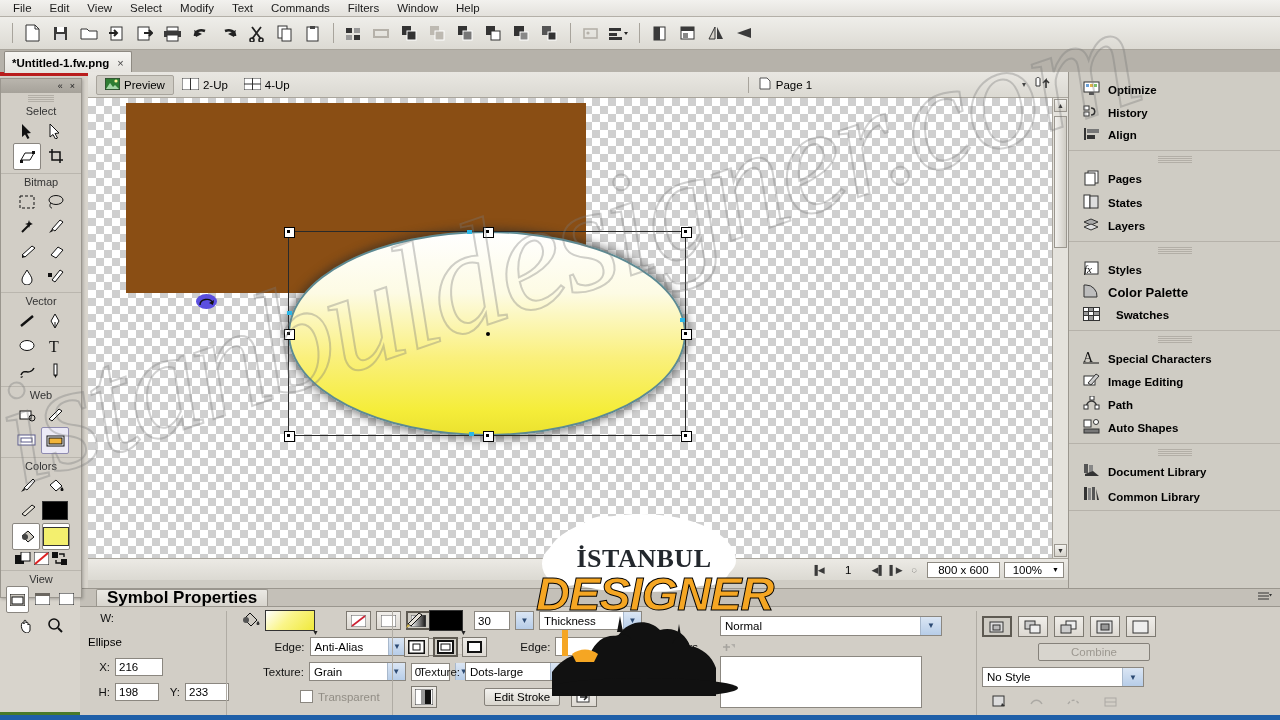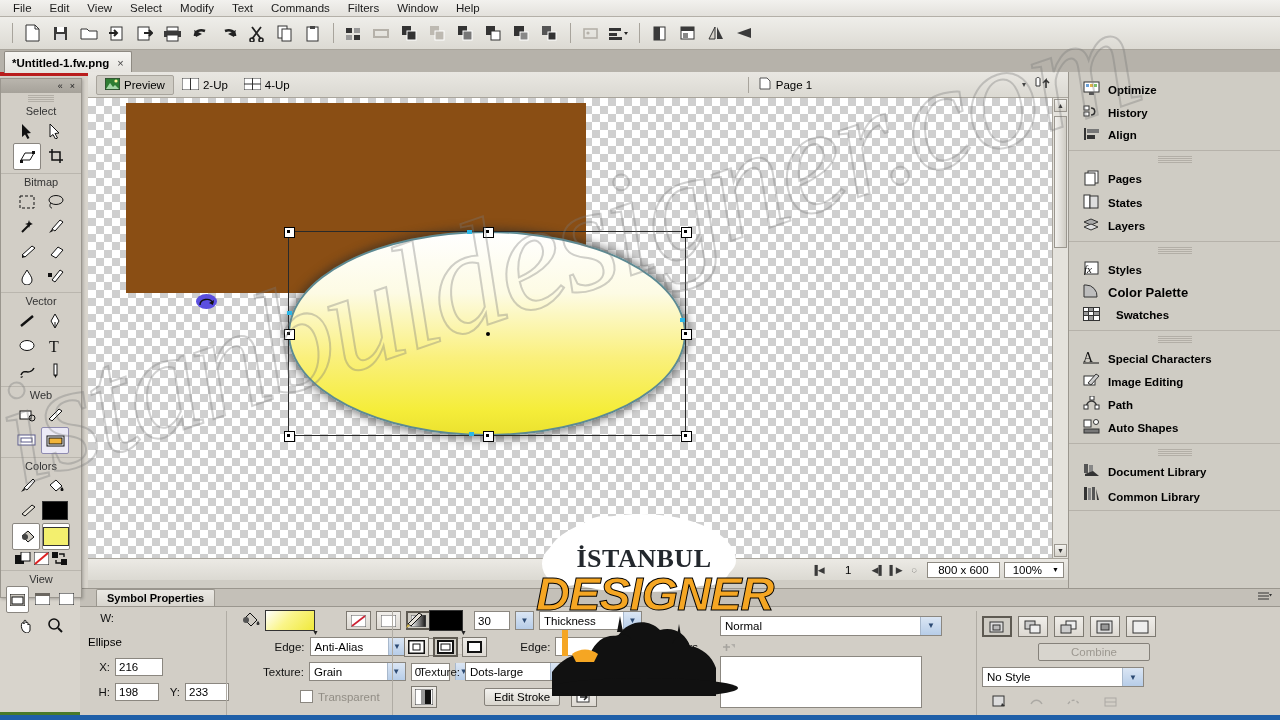--- a/index.html
+++ b/index.html
@@ -98,21 +98,21 @@
   .sbBtn{width:18px;height:16px;display:flex;align-items:center;justify-content:center;color:#3a3a3a;font-size:9px;}
   .sbField{border:1px solid #8e8a82;background:#fff;padding:1px 10px;margin:0 4px;font-size:11.5px;}
   .sbZoom{border:1px solid #8e8a82;background:#fff;padding:1px 4px 1px 8px;display:flex;align-items:center;gap:10px;font-size:11.5px;}
   .hscrollArea{position:absolute;left:88px;top:580px;width:980px;height:14px;background:#cfccc4;}
 
   
   .props{position:absolute;left:80px;top:588px;width:1200px;height:132px;
     background:#d2cec6;border-top:1px solid #9a968e;box-sizing:border-box;}
   .propsTabs{height:17px;display:flex;align-items:flex-end;padding-left:2px;
     background:#c4c0b8;border-bottom:1px solid #9a968e;}
-  .ptab{height:16px;padding:0 10px;display:flex;align-items:center;font-weight:bold;font-size:11px;
+  .ptab{height:16px;padding:0 10px;display:flex;align-items:center;font-weight:bold;font-size:17px;
     background:linear-gradient(#ebe9e4,#d8d5ce);border:1px solid #9a968e;border-bottom:none;border-radius:2px 2px 0 0;}
   .propsMenu{position:absolute;right:8px;top:3px;font-size:10px;color:#333;}
   .pbody{position:relative;height:113px;}
   .pcol{position:absolute;top:0;}
   .row{display:flex;align-items:center;height:25px;gap:5px;}
   .lab{font-size:11.5px;color:#111;text-align:right;}
   .lab.dim{color:#918d85;}
   .inp{background:#fff;border:1px solid #8b8780;box-sizing:border-box;height:18px;
     font-size:11.5px;padding:0 3px;display:flex;align-items:center;}
   .inp.dim{background:#e0ddd6;color:#a4a09a;}

